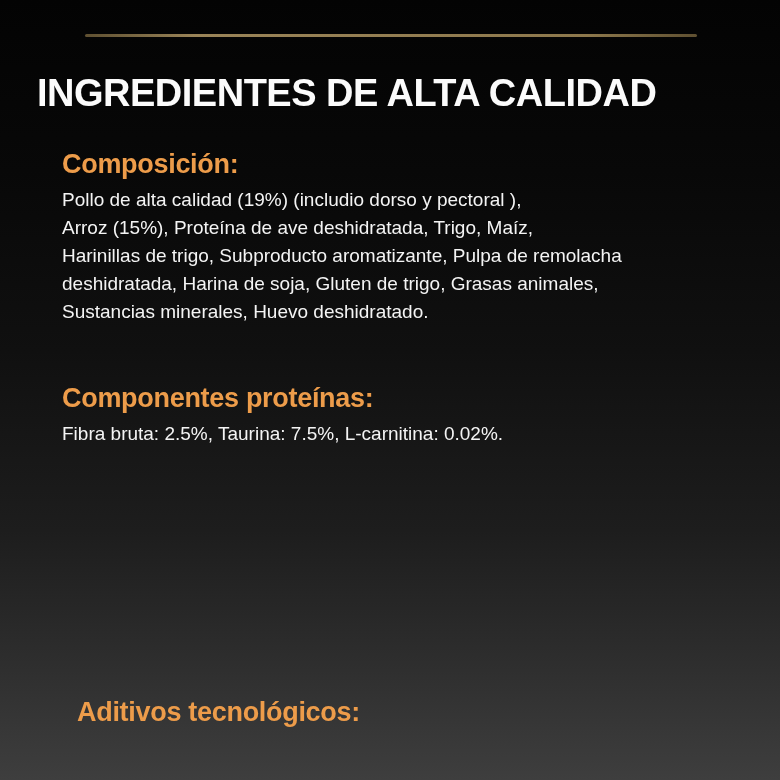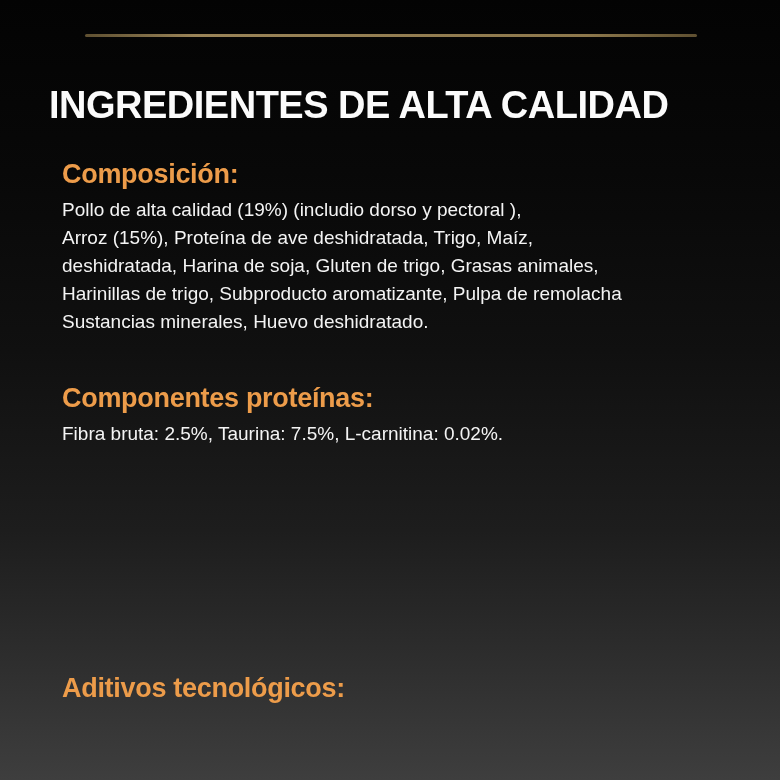--- a/index.html
+++ b/index.html
@@ -27,21 +27,21 @@
     top: 34px;
     width: 612px;
     height: 3px;
     border-radius: 2px;
     background: linear-gradient(90deg, #5f5031 0%, #9a8458 18%, #8d784c 82%, #5f5031 100%);
   }
   .title {
     position: absolute;
     left: 33px;
     top: 70px;
-    margin: 16px;
+    margin: 4px;
     font-size: 38px;
     line-height: 38px;
     font-weight: 700;
     letter-spacing: -0.5px;
     color: #fbfbfb;
     white-space: nowrap;
   }
   .sec {
     position: absolute;
     left: 62px;
@@ -55,40 +55,40 @@
     letter-spacing: -0.3px;
     color: #ed9c4a;
   }
   .sec .line {
     font-size: 19px;
     line-height: 28px;
     font-weight: 400;
     color: #f4f4f4;
     white-space: nowrap;
   }
-  .sec-composicion   { top: 158px; }
+  .sec-composicion   { top: 148px; }
   .sec-analiticos    { top: 382px; }
   .sec-nutricionales { top: 510px; }
-  .sec-tecnologicos  { top: 672px; }
+  .sec-tecnologicos  { top: 696px; margin-left: 15px; }
 </style>
 </head>
 <body>
 
 <div class="page">
 
   <div class="gold-line"></div>
 
   <h1 class="title">INGREDIENTES DE ALTA CALIDAD</h1>
 
   <section class="sec sec-composicion">
     <h2>Composición:</h2>
     <div class="line">Pollo de alta calidad (19%) (includio dorso y pectoral ),</div>
     <div class="line">Arroz (15%), Proteína de ave deshidratada, Trigo, Maíz,</div>
+    <div class="line">Harinillas de trigo, Subproducto aromatizante, Pulpa de remolacha</div>
     <div class="line">deshidratada, Harina de soja, Gluten de trigo, Grasas animales,</div>
-    <div class="line">Harinillas de trigo, Subproducto aromatizante, Pulpa de remolacha</div>
     <div class="line">Sustancias minerales, Huevo deshidratado.</div>
   </section>
 
   <section class="sec sec-analiticos">
     <h2>Componentes proteínas:</h2>
     <div class="line">Fibra bruta: 2.5%, Taurina: 7.5%, L-carnitina: 0.02%.</div>
   </section>
 
 
   <section class="sec sec-tecnologicos">

